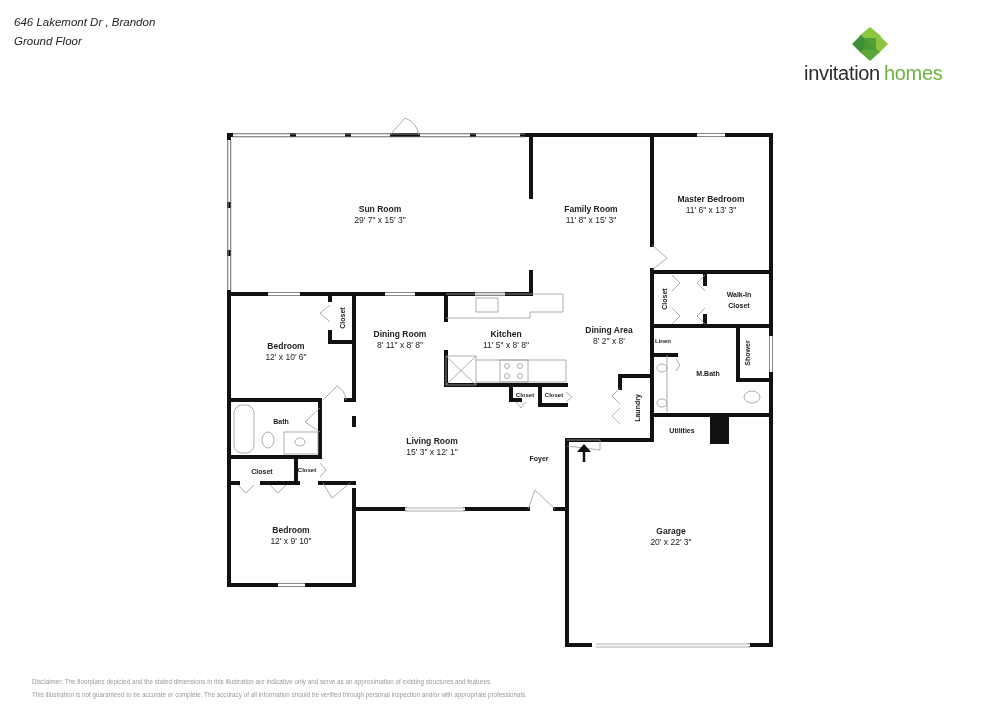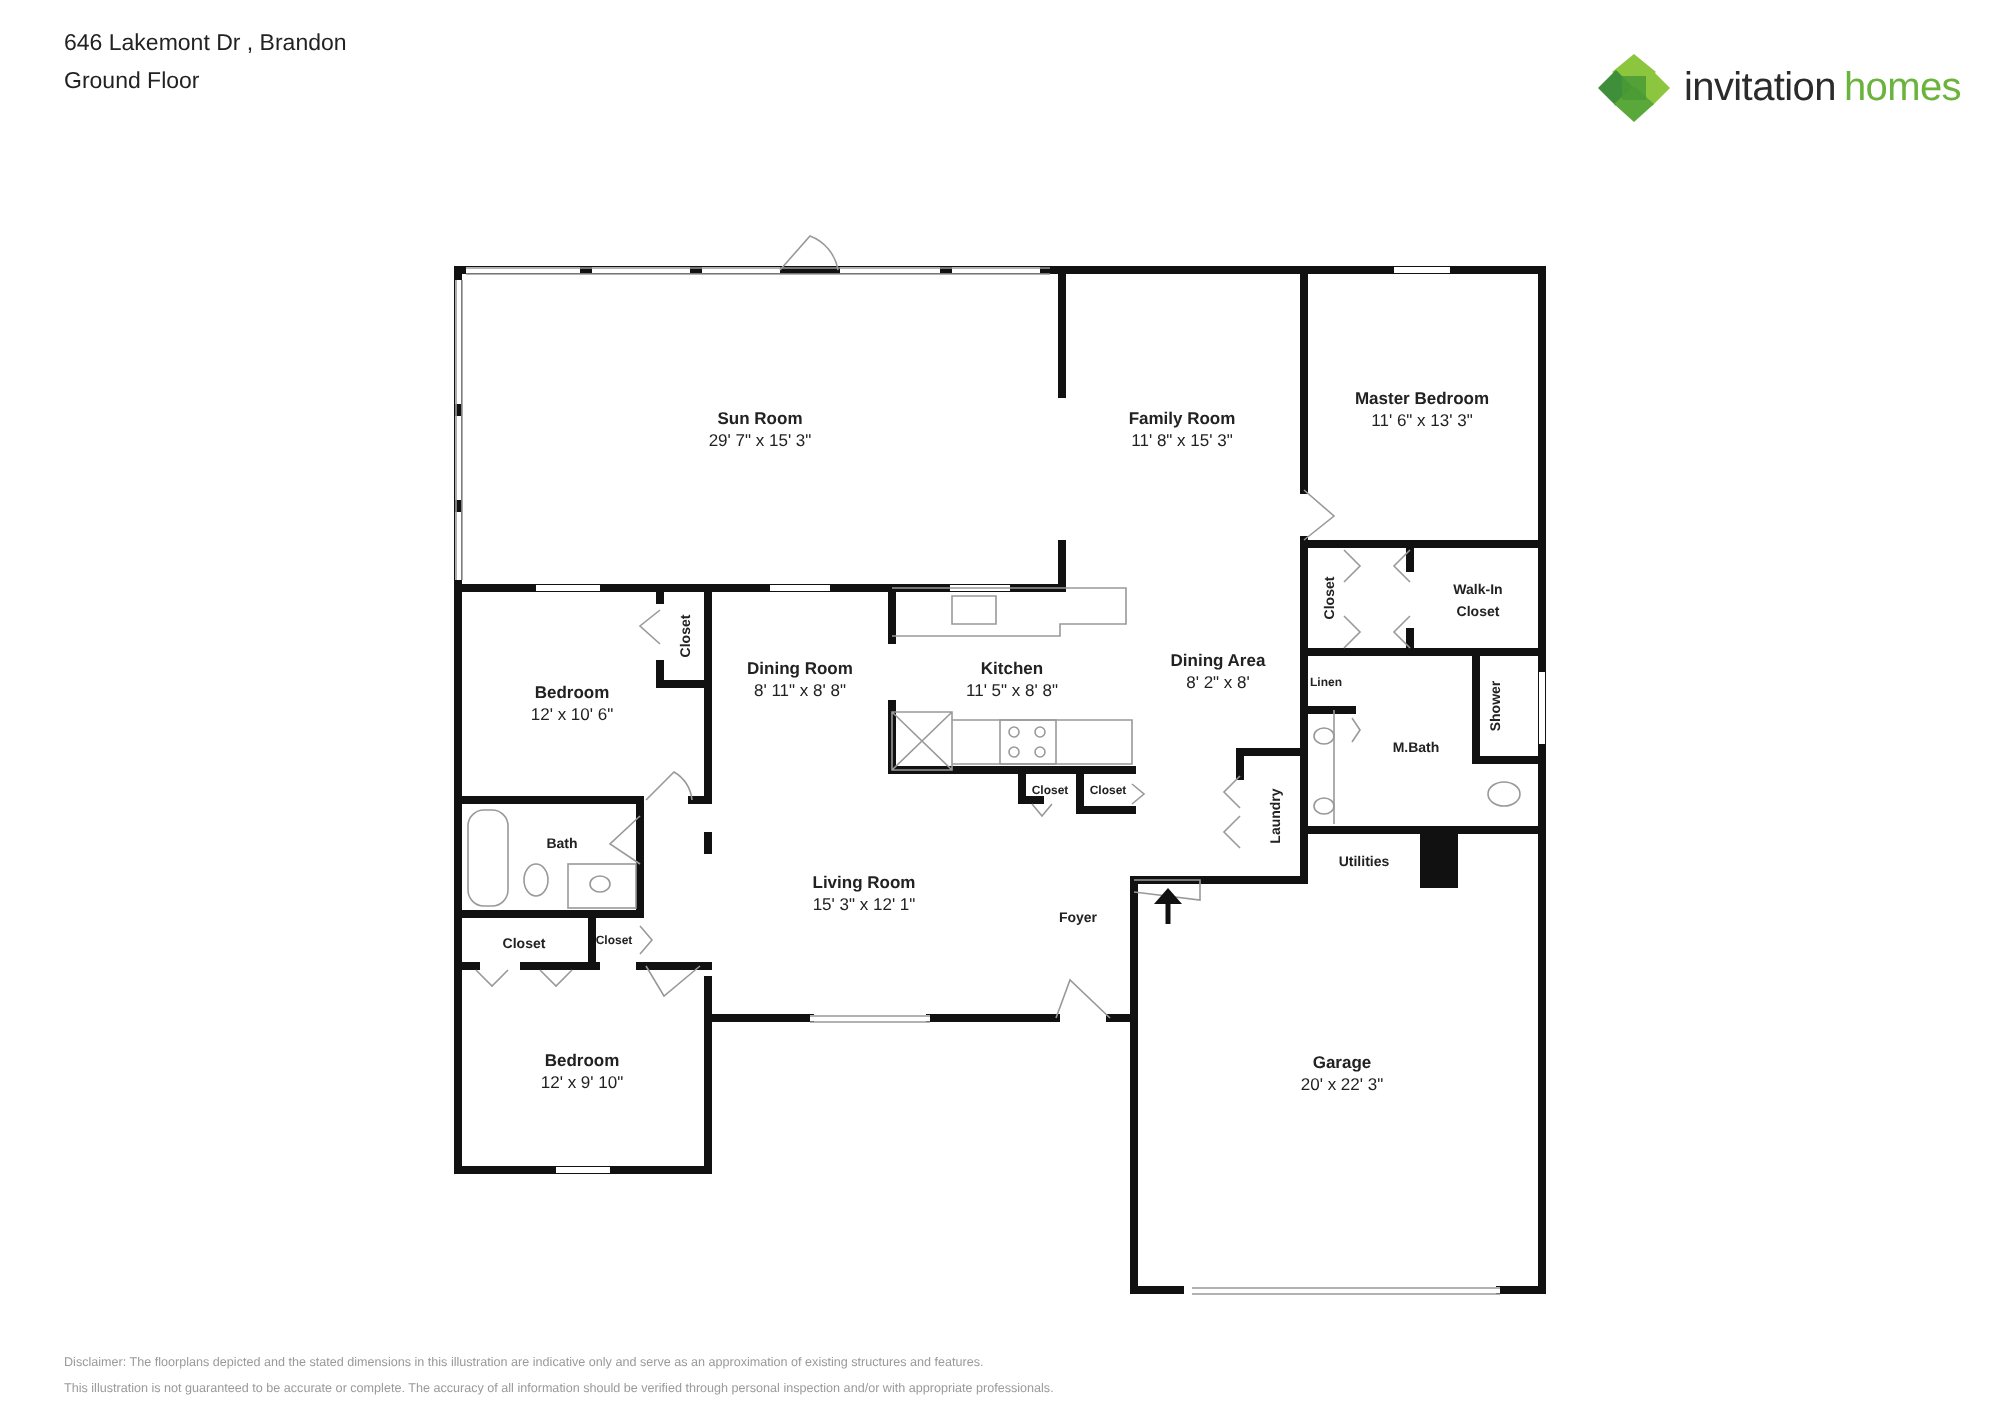--- a/index.html
+++ b/index.html
@@ -1,18 +1,18 @@
 <!DOCTYPE html>
 <html><head>
 <meta charset="utf-8">
 <style>
   html, body { margin:0; padding:0; background:#ffffff; }
   body { width:1000px; height:707px; position:relative; overflow:hidden; font-family:"Liberation Sans", sans-serif; color:#222; }
-  .header { position:absolute; left:32px; top:13px; font-size:11.5px; line-height:19px; color:#222; }
-  .logo { position:absolute; left:798px; top:26px; display:flex; align-items:center; }
+  .header { position:absolute; left:14px; top:13px; font-size:11.5px; line-height:19px; color:#222;font-style:italic; }
+  .logo { position:absolute; left:798px; top:26px; display:flex; align-items:center;flex-direction:column; }
   .logo-text { font-size:20px; letter-spacing:-0.3px; margin-left:6px; }
   .logo-text .w1 { color:#2b2b2b; }
   .logo-text .w2 { color:#6ab43e; margin-left:4px; }
   .disclaimer { position:absolute; left:32px; top:675px; font-size:6.3px; line-height:13px; color:#9a9a9a; }
   svg.plan { position:absolute; left:0; top:0; }
   .rn { font-weight:bold; font-size:8.5px; fill:#222; }
   .rd { font-size:8.5px; fill:#222; }
   .sm { font-weight:bold; font-size:7px; fill:#222; }
   .xs { font-weight:bold; font-size:6px; fill:#222; }
 </style>

